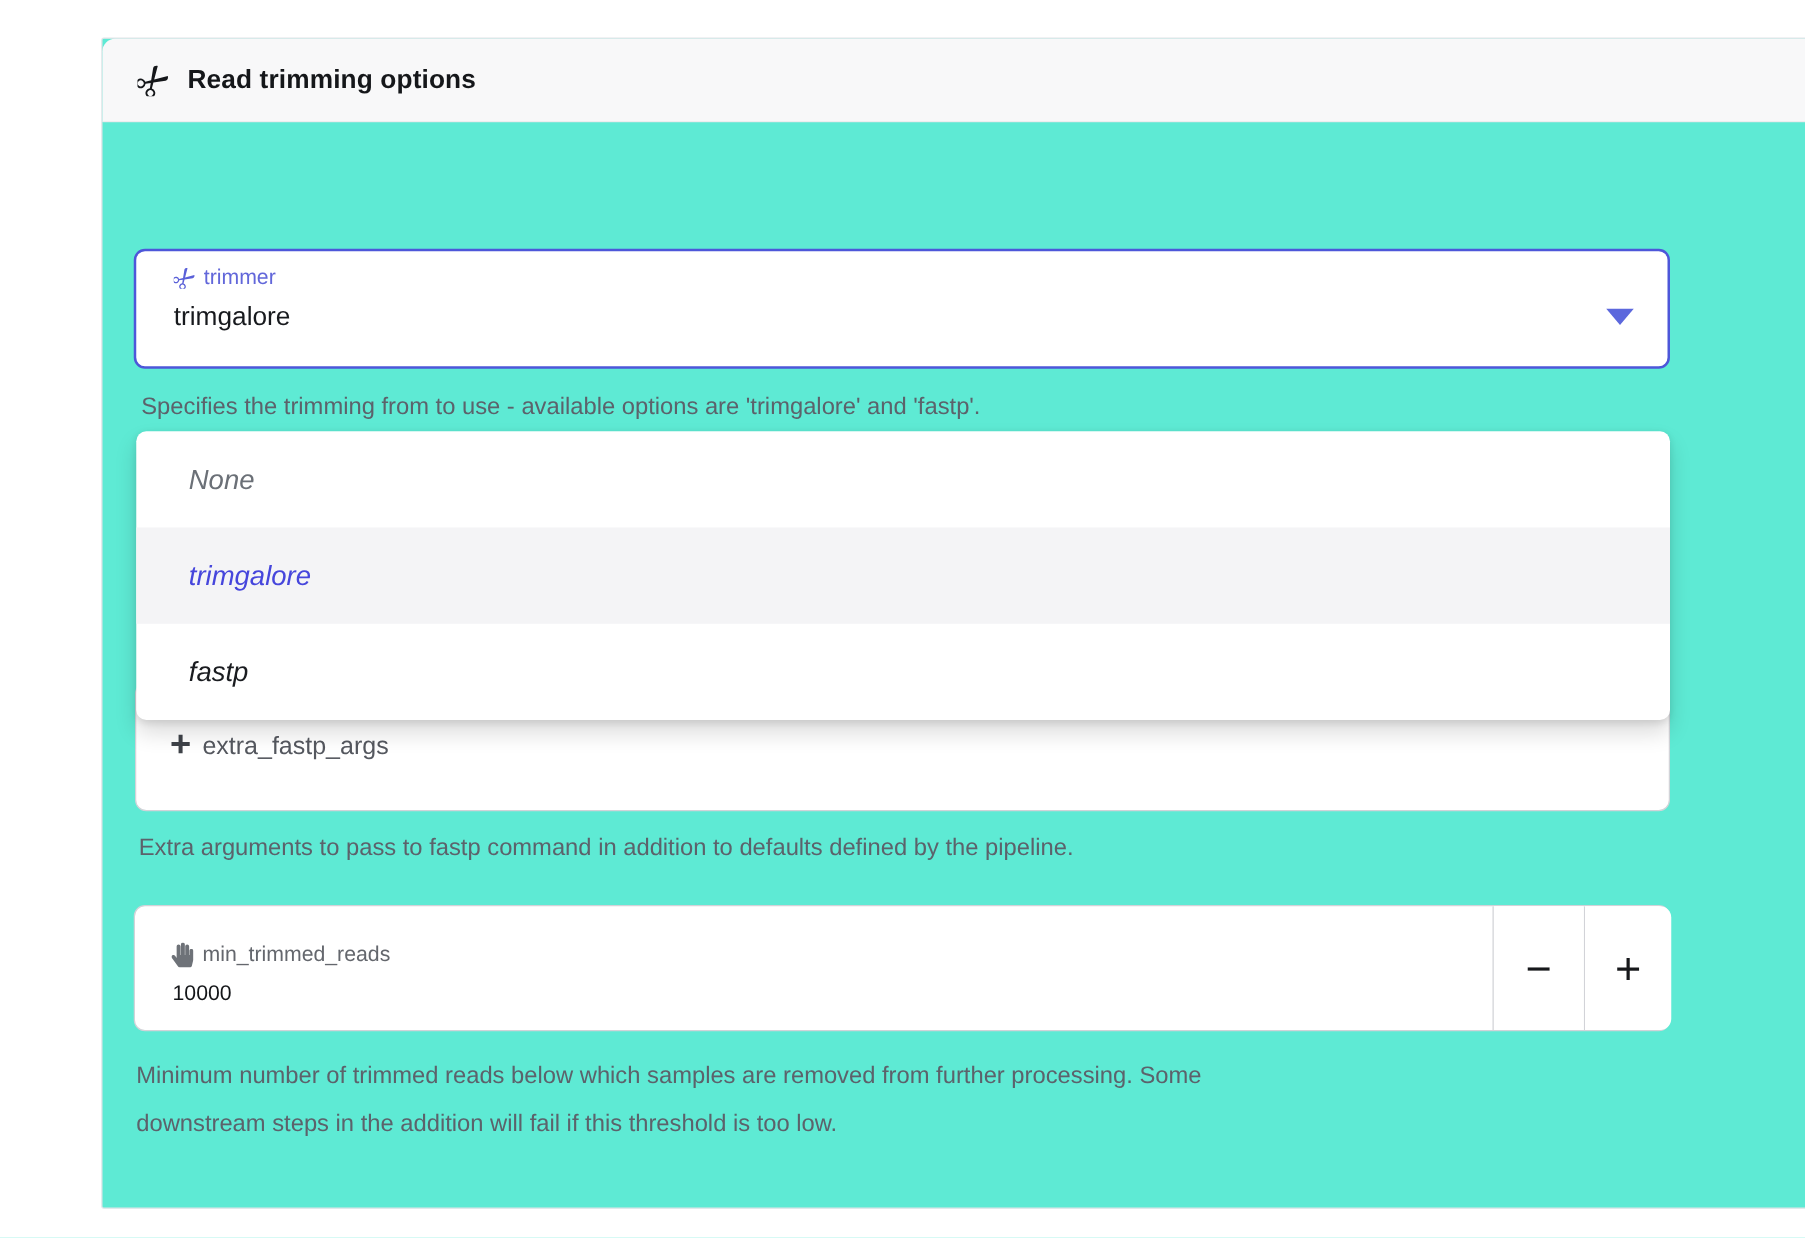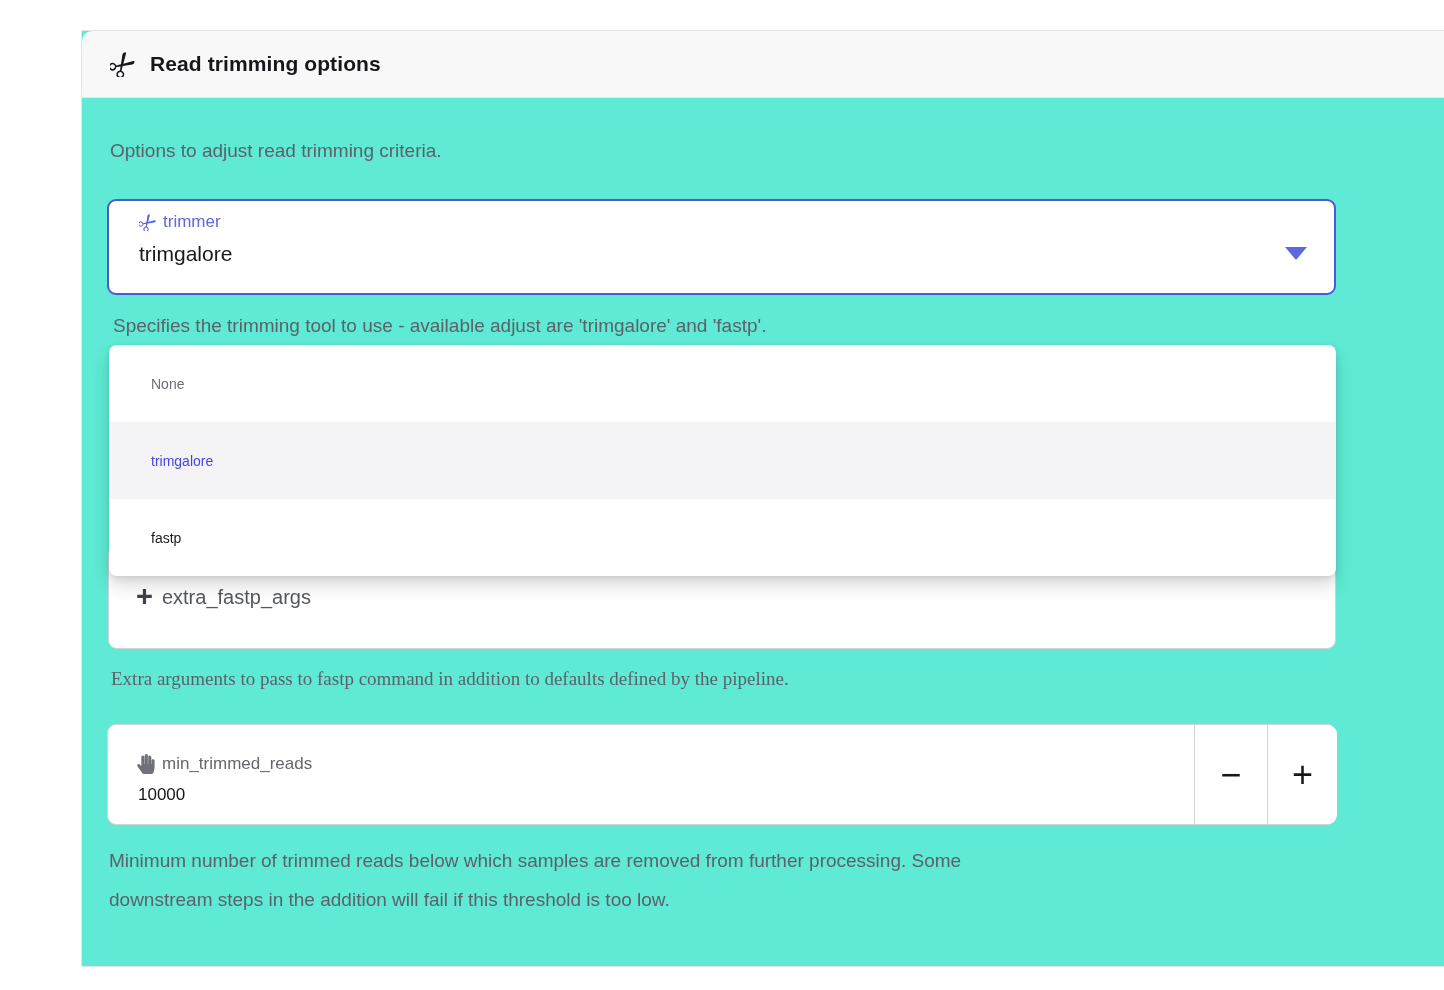--- a/index.html
+++ b/index.html
@@ -40,33 +40,33 @@
   .caret-down {
     position: absolute; right: 27px; top: 46px; width: 0; height: 0;
     border-left: 11px solid transparent; border-right: 11px solid transparent;
     border-top: 13px solid #5c68dd;
   }
 
   .field-help {
     position: absolute; font-size: 19px; color: #5c626b; line-height: 24px;
   }
   .help-trimmer { left: 31px; top: 283px; }
-  .help-fastp   { left: 29px; top: 636px; font-family: Liberation Serif, serif; }
+  .help-fastp   { left: 29px; top: 636px; }
   .help-min     { left: 27px; top: 810px; line-height: 39px; }
 
   
   .dropdown {
     position: absolute; left: 27px; top: 314px; width: 1227px; height: 231px;
     background: #ffffff; border-radius: 8px; z-index: 20;
     box-shadow: 0 10px 18px rgba(0,0,0,0.14), 0 2px 6px rgba(0,0,0,0.10);
     overflow: hidden;
   }
   .dropdown-option {
     height: 77px; display: flex; align-items: center; padding-left: 42px;
-    font-size: 14px; cursor: pointer;
+    font-size: 22px; cursor: pointer; font-style: italic;
   }
   .dropdown-option.opt-none { color: #6b7077; }
   .dropdown-option.opt-selected { color: #4646dc; background: #f4f4f6; }
   .dropdown-option.opt-default { color: #1a1c20; }
 
   
   .extra-fastp {
     position: absolute; left: 26px; top: 515px; width: 1228px; height: 103px;
     border: 1px solid #d2d3d8; border-radius: 9px; background: #fff; z-index: 5;
     display: flex; align-items: center; padding-left: 27px; cursor: text;
@@ -119,34 +119,33 @@
 
 <div class="card">
 
   <div class="card-header">
     <svg class="icon-svg" width="25" height="25" viewBox="0 0 16 16" fill="#15171a">
         <use href="#scissors-shape"></use>
       </svg>
     <div class="card-title">Read trimming options</div>
   </div>
 
-  <div class="section-desc">Options to adjust read trimming criteria.</div>
 
   <div class="trimmer-select">
     <div class="field-label-row">
       <svg class="icon-svg" width="17" height="17" viewBox="0 0 16 16" fill="#5a60d8">
           <use href="#scissors-shape"></use>
         </svg>
       <span class="field-label">trimmer</span>
     </div>
     <div class="field-value">trimgalore</div>
     <div class="caret-down"></div>
   </div>
 
-  <div class="field-help help-trimmer">Specifies the trimming tool to use - available adjust are 'trimgalore' and 'fastp'.</div>
+  <div class="field-help help-trimmer">Specifies the trimming from to use - available options are 'trimgalore' and 'fastp'.</div>
 
   <div class="dropdown">
     <div class="dropdown-option opt-none">None</div>
     <div class="dropdown-option opt-selected">trimgalore</div>
     <div class="dropdown-option opt-default">fastp</div>
   </div>
 
   <div class="extra-fastp">
     <span class="plus-glyph">+</span>
     <span class="field-label">extra_fastp_args</span>

